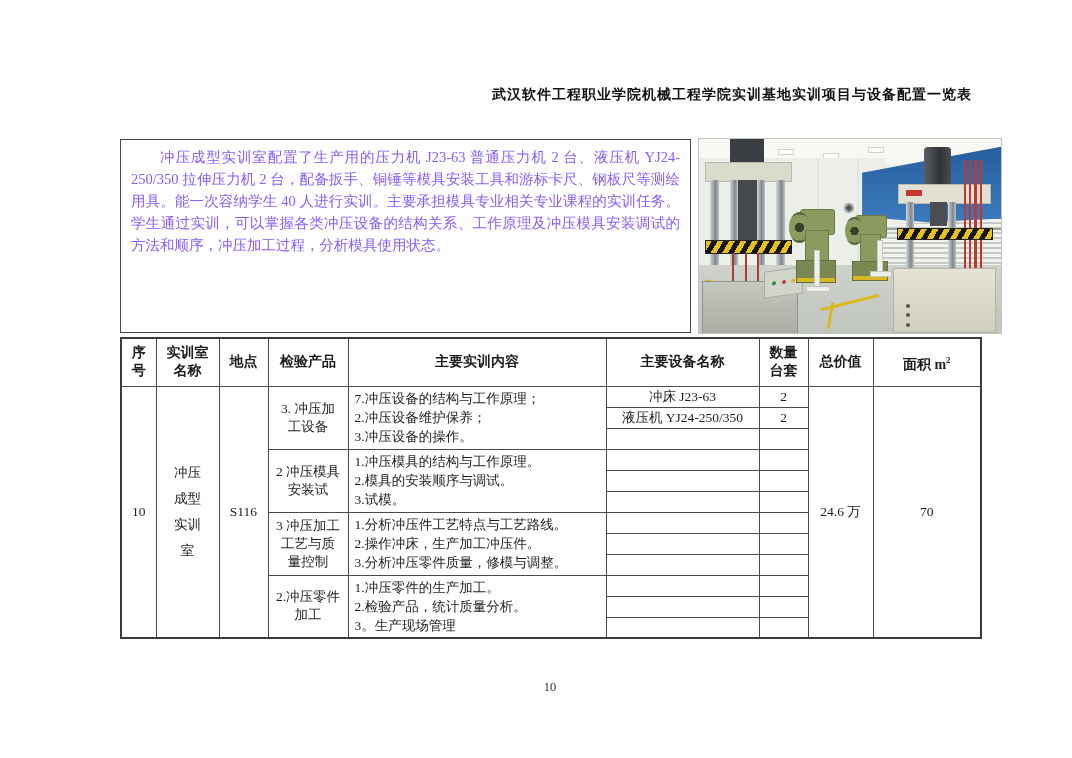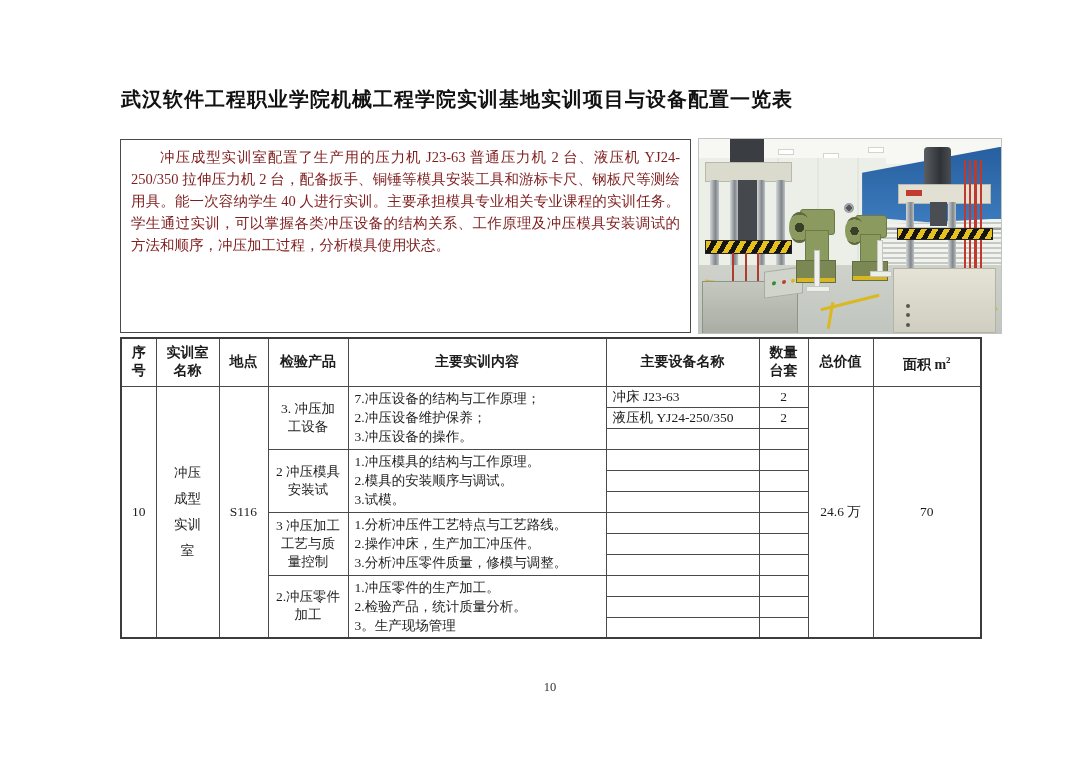--- a/index.html
+++ b/index.html
@@ -2,35 +2,35 @@
 <html lang="zh"><head>
 <meta charset="utf-8">
 <style>
   html,body{margin:0;padding:0;background:#ffffff;}
   .page{
     position:relative;width:1072px;height:758px;background:#ffffff;
     font-family:"Liberation Serif","DejaVu Serif",serif;color:#1d1d1d;overflow:hidden;
   }
   
   .doc-title{
-    position:absolute;left:121px;top:86px;width:860px;text-align:left;
-    font-size:20px;font-weight:bold;letter-spacing:1px;color:#111;
+    position:absolute;left:112px;top:86px;width:860px;text-align:right;
+    font-size:14px;font-weight:bold;letter-spacing:1px;color:#111;
   }
   
   .intro-box{
     position:absolute;left:120px;top:139px;width:571px;height:194px;
     border:1px solid #4a4a4a;box-sizing:border-box;padding:6px 10px 4px 10px;
   }
   .intro-heading{
     text-align:center;font-size:19px;font-weight:bold;letter-spacing:4px;
     margin:2px 0 6px 0;color:#141414;
   }
   .intro-paragraph{
     font-size:14.5px;line-height:22px;text-align:justify;text-indent:2em;
-    margin:0;color:#7f1d1d;
+    margin:0;color:#8b5cf6;
   }
   
   .photo{
     position:absolute;left:698px;top:138px;width:304px;height:196px;
     background:#edefe9;overflow:hidden;border:1px solid #c2c4bf;box-sizing:border-box;
   }
   .photo *{position:absolute;}
   .ceiling{left:0;top:0;width:100%;height:13%;background:#f7f8f4;}
   .lightfix{width:14px;height:4px;background:#ffffff;border:1px solid #d2d4cf;}
   .wall{left:0;top:10%;width:62%;height:56%;
@@ -104,21 +104,21 @@
     border:1px solid #4a4a4a;padding:0 4px;vertical-align:middle;
     font-size:13.5px;color:#1d1d1d;overflow:hidden;
   }
   .main-table thead tr{height:48px;}
   .main-table tbody tr{height:21px;}
   .main-table th{font-weight:bold;text-align:center;font-size:14px;line-height:18px;}
   td.c{text-align:center;}
   td.proj{text-align:center;line-height:18px;padding:0 6px;}
   td.content{text-align:left;padding:1px 6px;vertical-align:middle;}
   td.content .cl{line-height:19px;white-space:nowrap;}
-  td.equip{text-align:left;padding:0 6px;white-space:nowrap;}
+  td.equip{text-align:center;padding:0 14px;white-space:nowrap;}
   .room-line{line-height:26px;text-align:center;}
   sup{font-size:9px;}
   
   .page-number{
     position:absolute;left:120px;top:680px;width:860px;text-align:center;
     font-size:12.5px;color:#333;
   }
 </style>
 </head>
 <body>

